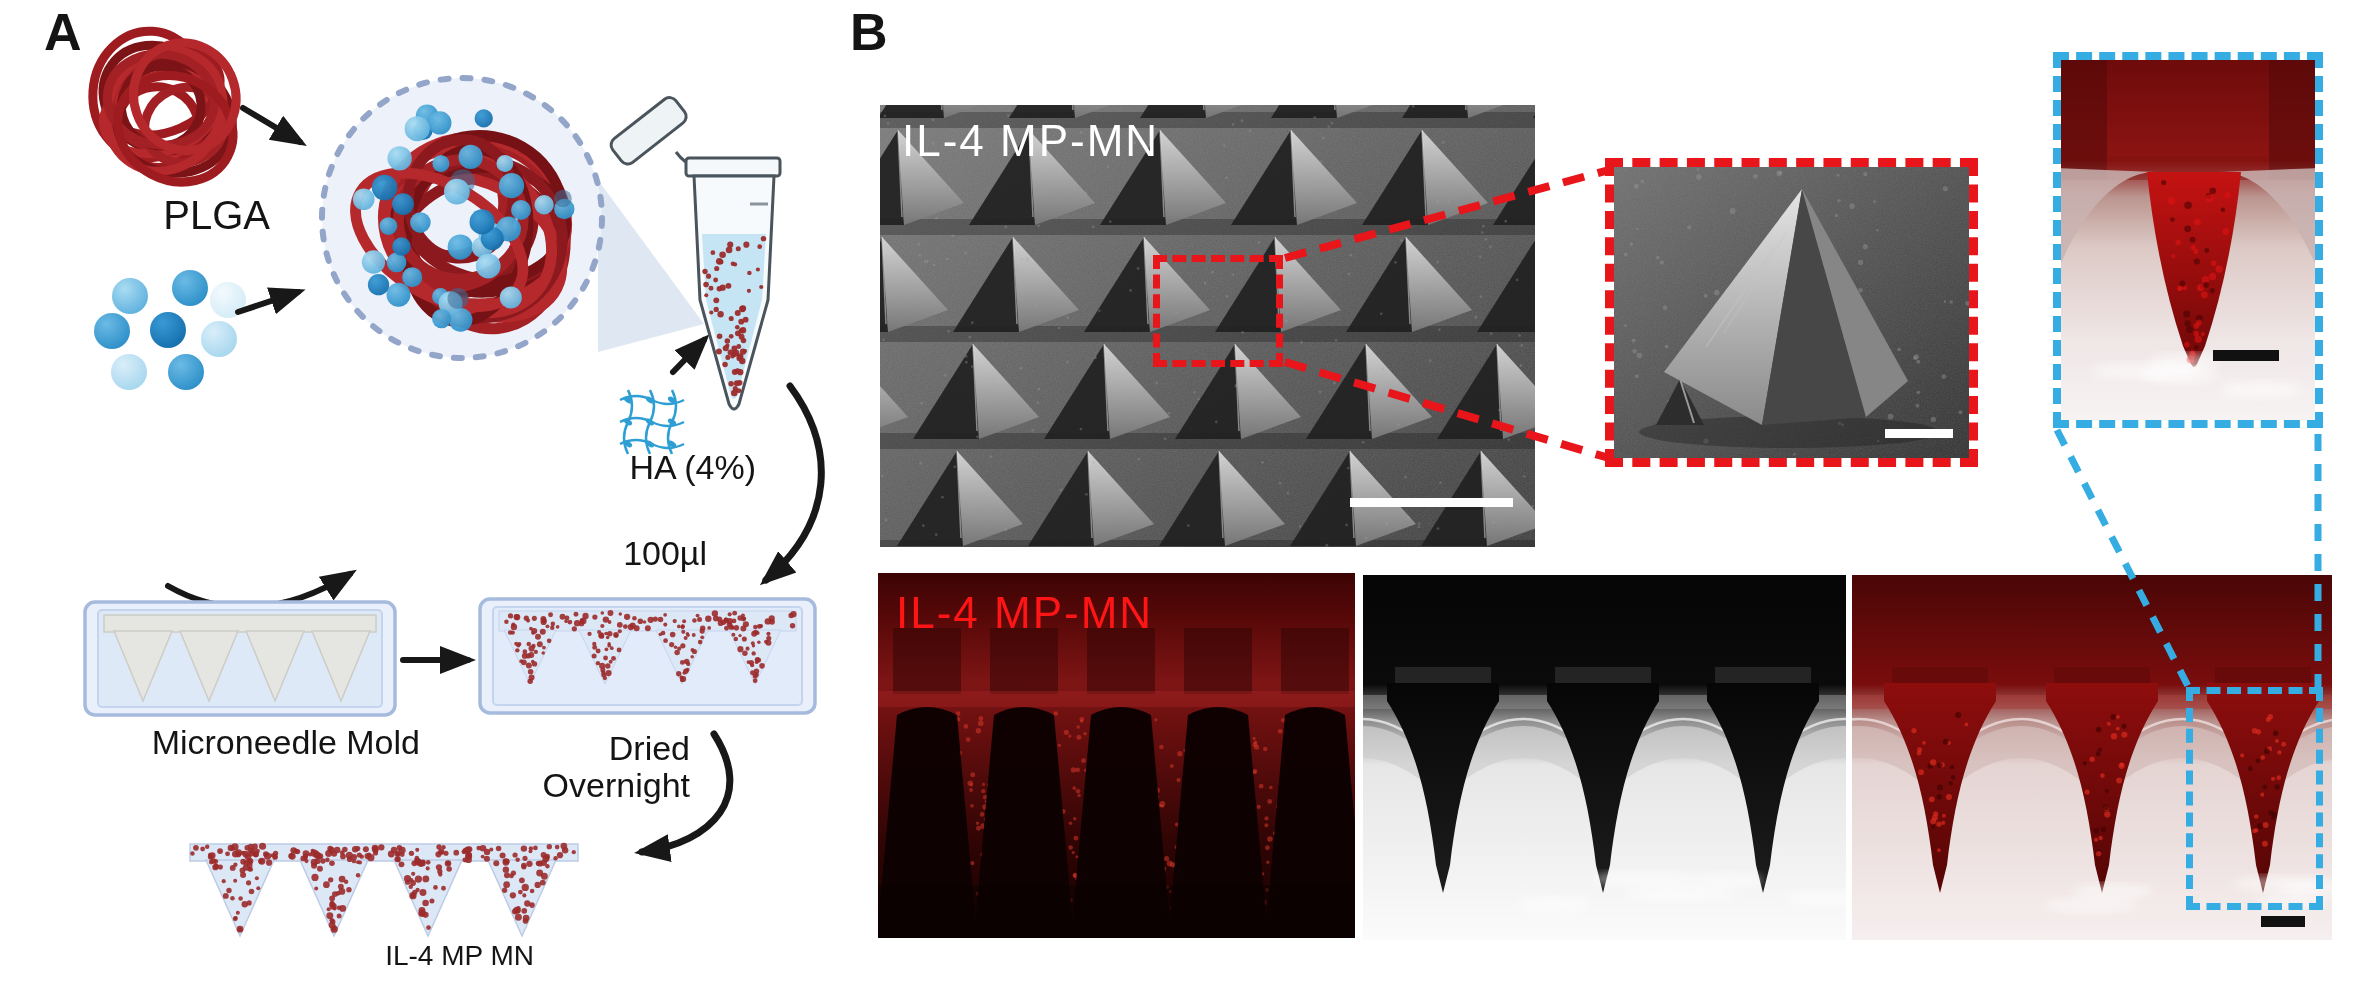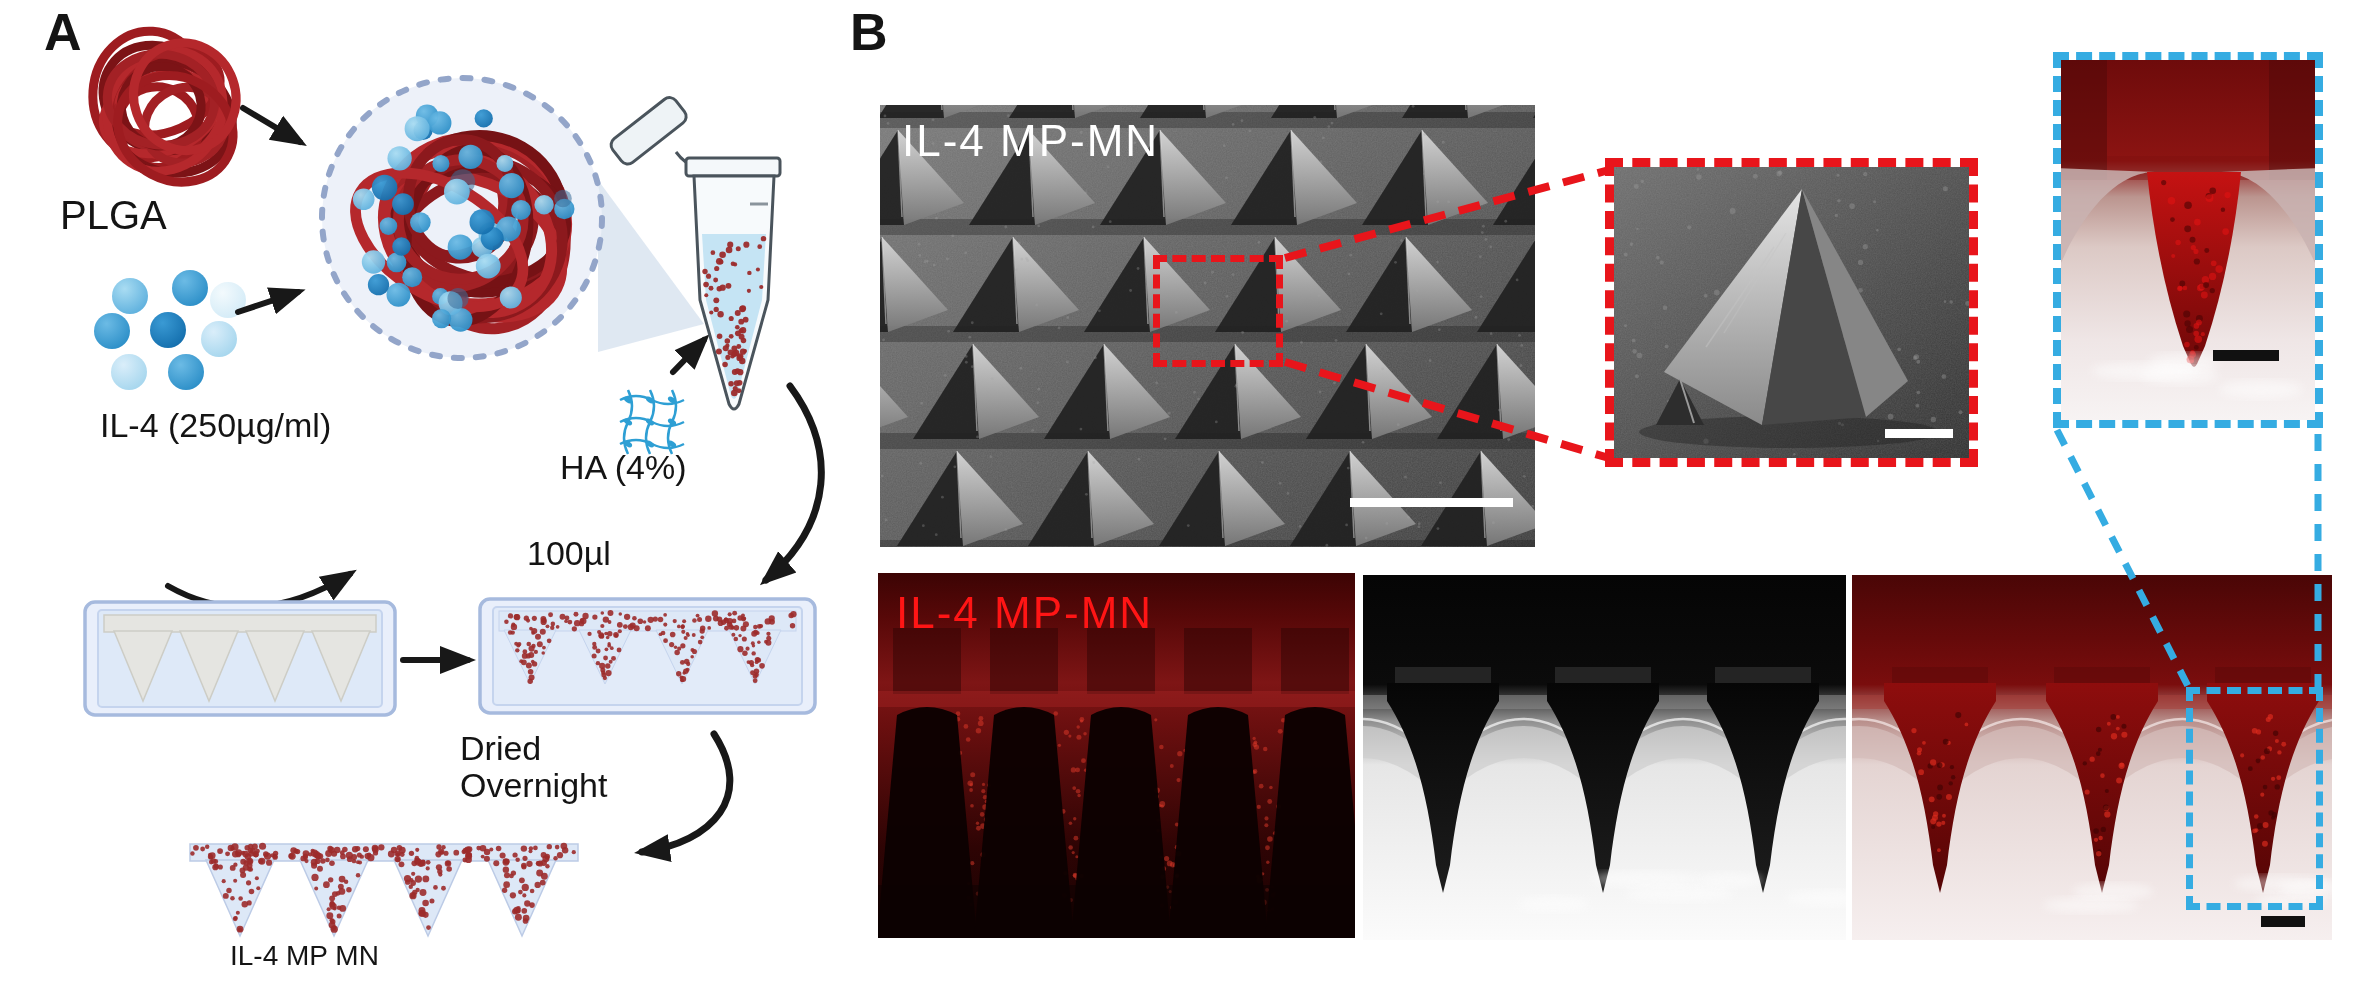--- a/index.html
+++ b/index.html
@@ -2,21 +2,21 @@
 <html style="--red-dashed: #e8151b; --blue-dashed: #35ace2; --fluor-label: #ff1515; --sem-label: #ffffff; --polymer-red: #a32125; --il4-blue: #3d9fd6; --mold-fill: #dfe9f8; --mold-border: #a6bade; --particle-red: #9c2b2b; --scalebar-white: #ffffff; --scalebar-black: #111111;"><head>
 <meta charset="utf-8">
 <style>
   html,body{margin:0;padding:0;background:#fff}
   .canvas{position:relative;width:2379px;height:994px;background:#ffffff;
           font-family:"Liberation Sans",sans-serif;overflow:hidden}
   svg{display:block}
   .artA{position:absolute;left:0;top:0;z-index:1;pointer-events:none}
   .lbl{position:absolute;color:#141414;z-index:9;line-height:1.08;white-space:nowrap}
   .panel-letter{font-size:52px;font-weight:700}
-  .cap{font-size:34px;text-align:left;white-space:normal}
+  .cap{font-size:34px;text-align:right;white-space:normal}
   .imgbox{position:absolute;overflow:hidden;z-index:2}
   .overlaysvg{position:absolute;left:0;top:0;z-index:6;pointer-events:none}
   .dash-red{position:absolute;border:8px dashed var(--red-dashed);z-index:7;box-sizing:border-box;background:transparent}
   .dash-blue{position:absolute;border:8px dashed var(--blue-dashed);z-index:7;box-sizing:border-box;background:transparent}
   .sbar{position:absolute;z-index:8}
   .sem-label{position:absolute;z-index:9;color:var(--sem-label);font-size:44px;letter-spacing:2px}
   .fluor-label{position:absolute;z-index:9;color:var(--fluor-label);font-size:44px;letter-spacing:2px}
 </style>
 </head>
 <body>
@@ -760,23 +760,23 @@
         <circle cx="512.8976466772971" cy="895.289318636098" r="3.125221288967877" fill="#9c2b2b" opacity="0.9"></circle>
         <circle cx="505.5015889771938" cy="861.0462034227506" r="2.749271264672279" fill="#9c2b2b" opacity="0.9"></circle>
         <circle cx="524.2567680145656" cy="910.8482414424309" r="2.853587105963379" fill="#9c2b2b" opacity="0.9"></circle>
         <circle cx="518.3844461558612" cy="917.3251420204826" r="3.495192141085863" fill="#9c2b2b" opacity="0.9"></circle>
         <circle cx="527.2816881603442" cy="903.4818821628496" r="3.1647039259597656" fill="#9c2b2b" opacity="0.9"></circle>
       </g>
     </svg>
 
   <div class="lbl panel-letter" style="left:44px;top:4px">A</div>
   <div class="lbl cap" style="left:60px;top:194px;width:210px;font-size:40px">PLGA</div>
-  <div class="lbl cap" style="left:100px;top:407px;width:312px">IL-4 (250µg/ml)</div>
   <div class="lbl cap" style="left:560px;top:449px;width:196px">HA (4%)</div>
   <div class="lbl cap" style="left:527px;top:535px;width:180px">100µl</div>
+  <div class="lbl cap" style="left:60px;top:724px;width:360px">Microneedle Mold</div>
   <div class="lbl cap" style="left:460px;top:730px;width:230px">
     <div>Dried</div>
     <div>Overnight</div>
   </div>
   <div class="lbl cap" style="left:230px;top:941px;width:304px;font-size:28px">IL-4 MP MN</div>
 
   <div class="lbl panel-letter" style="left:850px;top:4px">B</div>
 
   <div class="imgbox" style="left:880px;top:105px;width:655px;height:442px">
     <svg id="svgSem" width="655" height="442" viewBox="0 0 655 442">

